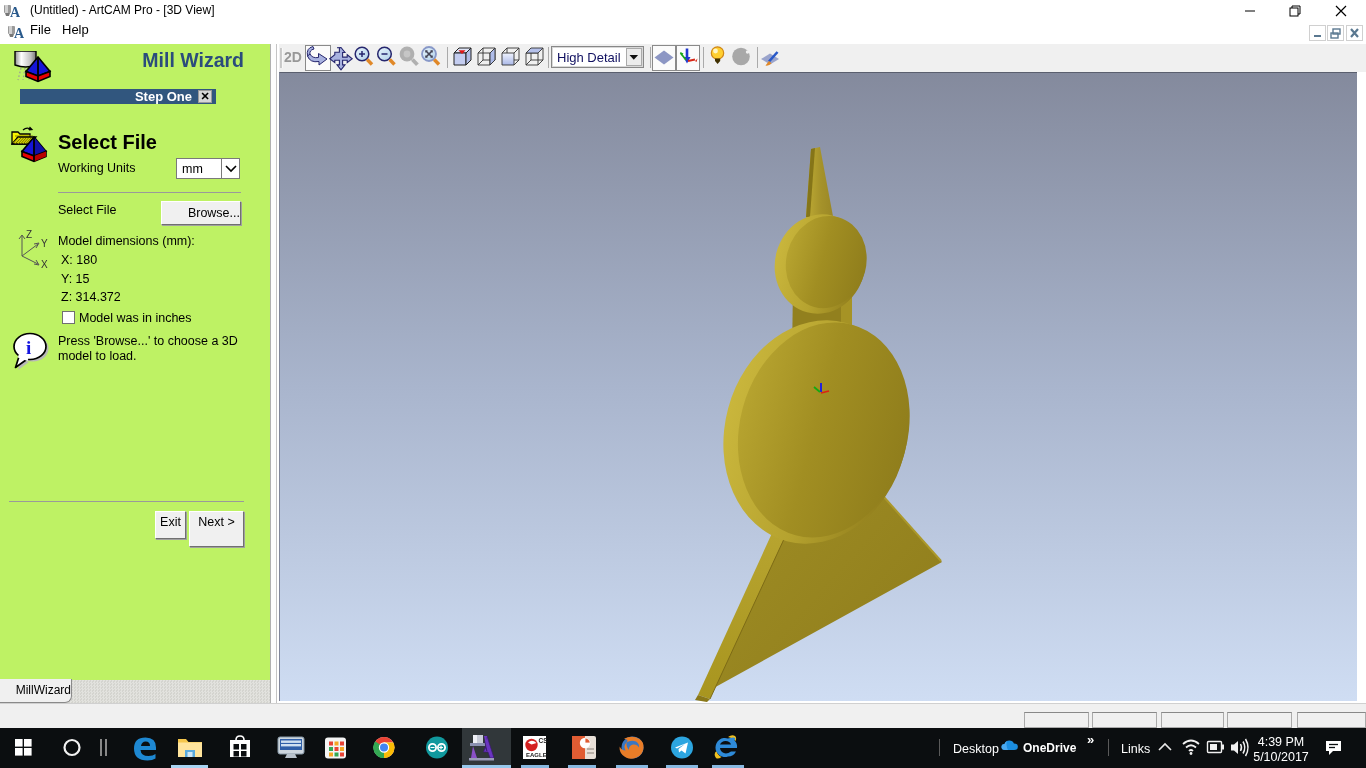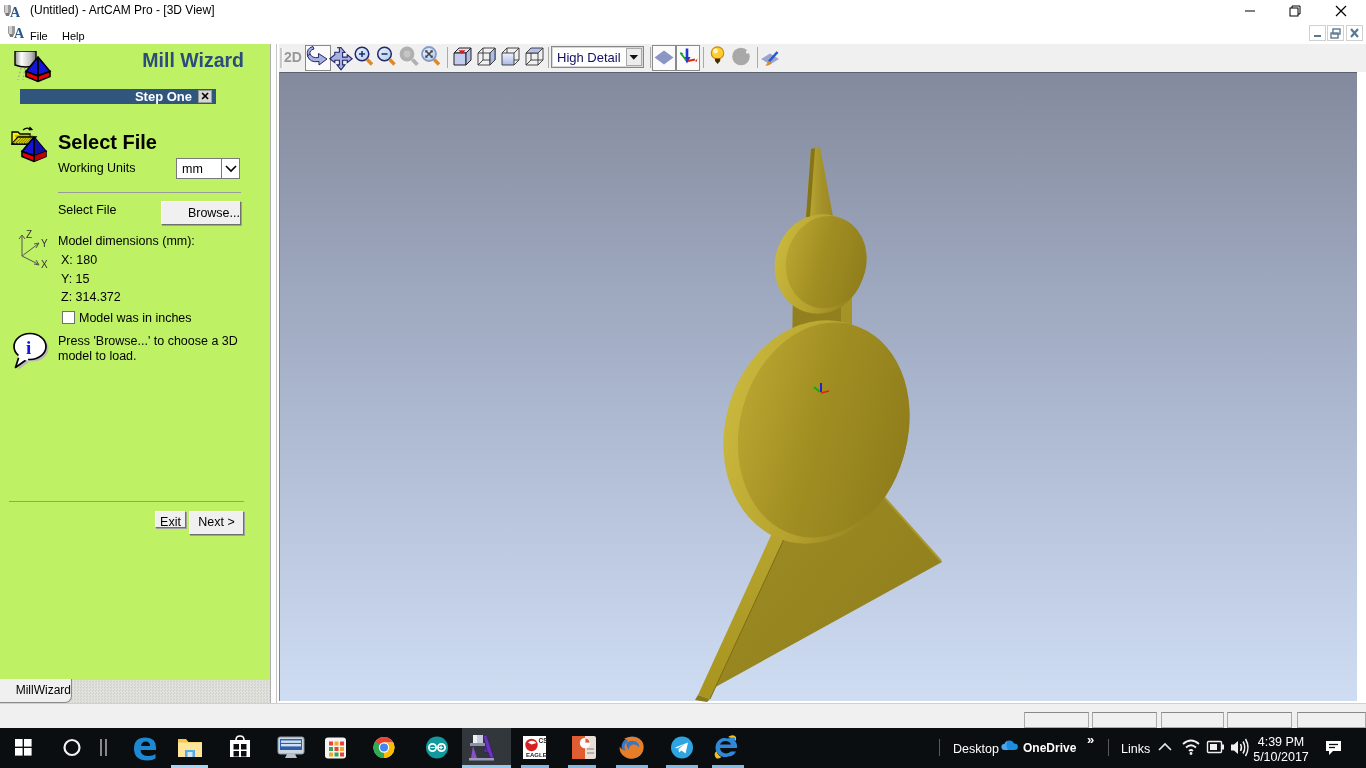--- a/index.html
+++ b/index.html
@@ -7,21 +7,21 @@
 #root { position:relative; width:1366px; height:768px; background:#fff; }
 .abs { position:absolute; }
 
 
 #titlebar { left:0; top:0; width:1366px; height:22px; background:#fff; }
 #titletext { left:30px; top:3px; font-size:12px; color:#000; }
 .wbtn { top:4px; width:14px; height:14px; }
 
 
 #menubar { left:0; top:22px; width:1366px; height:22px; background:#fff; }
-.menuitem { top:8px; font-size:11px; color:#000; }
+.menuitem { top:0; font-size:13px; color:#000; }
 
 
 #leftpanel { left:0; top:44px; width:271px; height:659px; background:#bef264; }
 #panelsep { left:270px; top:44px; width:9px; height:659px; background:linear-gradient(90deg,#b0b0b0 0 1px,#fdfdfd 1px 6px,#c4c4c4 6px 7px,#fff 7px 100%); }
 #millwizard { left:0px; top:5px; width:244px; text-align:right; font-size:19.5px; font-weight:bold; color:#2b4c7c; }
 #stepone { left:20px; top:45px; width:196px; height:15px; background:#31567e; }
 #steponetext { right:24px; top:0px; font-size:13px; font-weight:bold; color:#fff; line-height:15px; }
 #stepx { right:4px; top:1px; width:14px; height:13px; background:#d6d6d6; border:1px solid #9a9a9a; text-align:center; line-height:11px; font-size:11px; font-weight:bold; color:#000; }
 .ptext { font-size:12.5px; color:#000; }
 #selfileh { left:58px; top:87px; font-size:20px; font-weight:bold; }
@@ -33,22 +33,22 @@
 #sellbl { left:58px; top:159px; }
 .btn3d { background:#f0f0f0; border-top:1px solid #fff; border-left:1px solid #fff; border-right:1px solid #707070; border-bottom:1px solid #707070; box-shadow:1px 1px 0 #a0a0a0; font-size:12.5px; color:#000; text-align:center; }
 #browse { left:161px; top:157px; width:80px; height:24px; line-height:22px;text-align:right; }
 #mdims { left:58px; top:190px; }
 .dim { left:61px; }
 #cb { left:62px; top:267px; width:13px; height:13px; background:#fff; border:1px solid #707070; }
 #cblbl { left:79px; top:267px; }
 #info1 { left:58px; top:290px; width:187px; line-height:15.3px; }
 #info2 { left:58px; top:339px; width:187px; line-height:15.3px; }
 #sep2 { left:9px; top:457px; width:235px; height:1px; background:#9a9a9a; }
-#exitbtn { left:155px; top:467px; width:31px; height:17px; line-height:21px; }
-#nextbtn { left:189px; top:467px; width:55px; height:24px; line-height:21px; }
+#exitbtn { left:155px; top:467px; width:31px; height:28px; line-height:21px; }
+#nextbtn { left:189px; top:467px; width:55px; height:36px; line-height:21px; }
 
 #tabstrip { left:0; top:635px; width:271px; height:24px; }
 #dither { position:absolute; left:0; top:1px; width:271px; height:23px; background:#d9d9d4;
   background-image:repeating-conic-gradient(#e2e2de 0 25%, #d4d4cf 0 50%); background-size:3px 3px; }
 #mwtab { position:absolute; left:0; top:0; width:72px; height:24px; background:#f0f0f0; border-right:1px solid #8a8a8a; border-bottom:1px solid #8a8a8a; border-bottom-right-radius:7px; font-size:12px; padding:4px 0 0 7px;text-align:right; }
 
 
 #toolbar { left:279px; top:44px; width:1087px; height:28px; background:#f0f0f0; }
 #viewport { left:279px; top:72px; width:1078px; height:629px; background:linear-gradient(180deg,#848a9d 0%,#a9b5cd 50%,#cfddf3 100%); border-top:1px solid #5a5f6e; border-left:1px solid #80869a; }
 #rightstrip { left:1357px; top:72px; width:9px; height:631px; background:#fff; }

